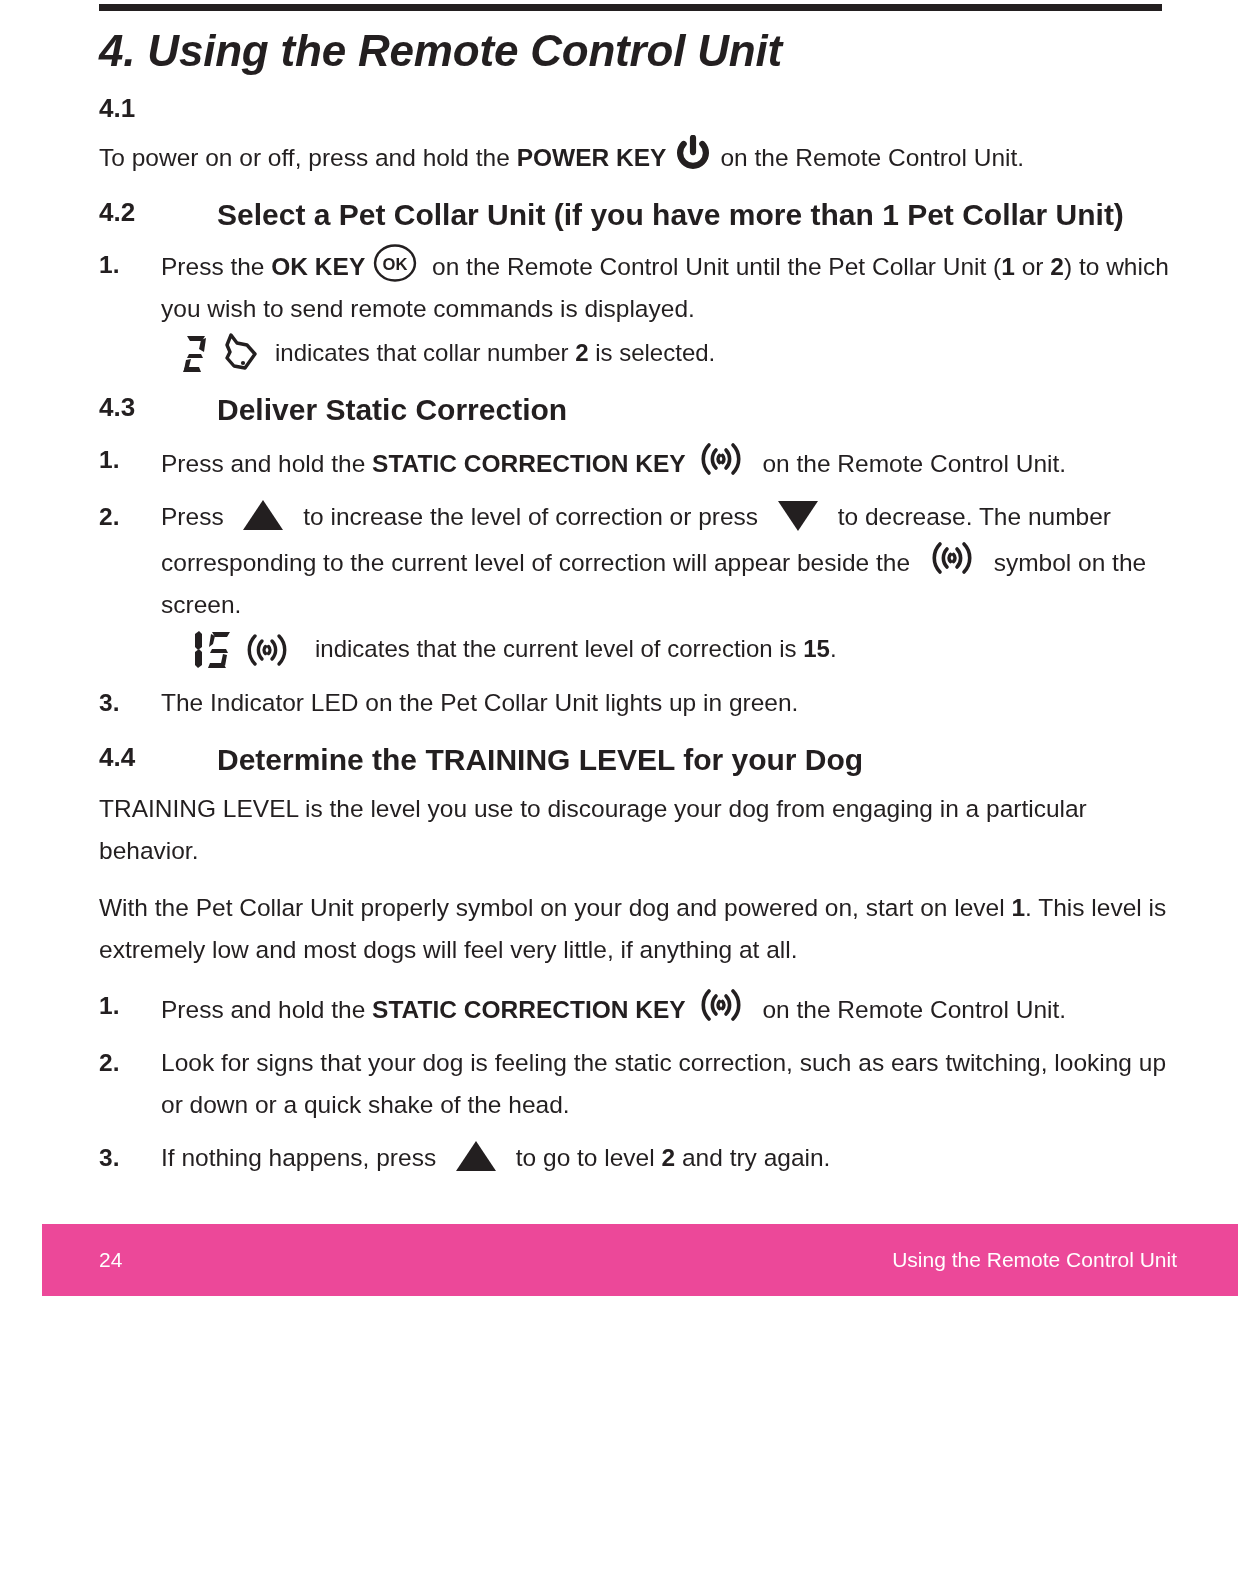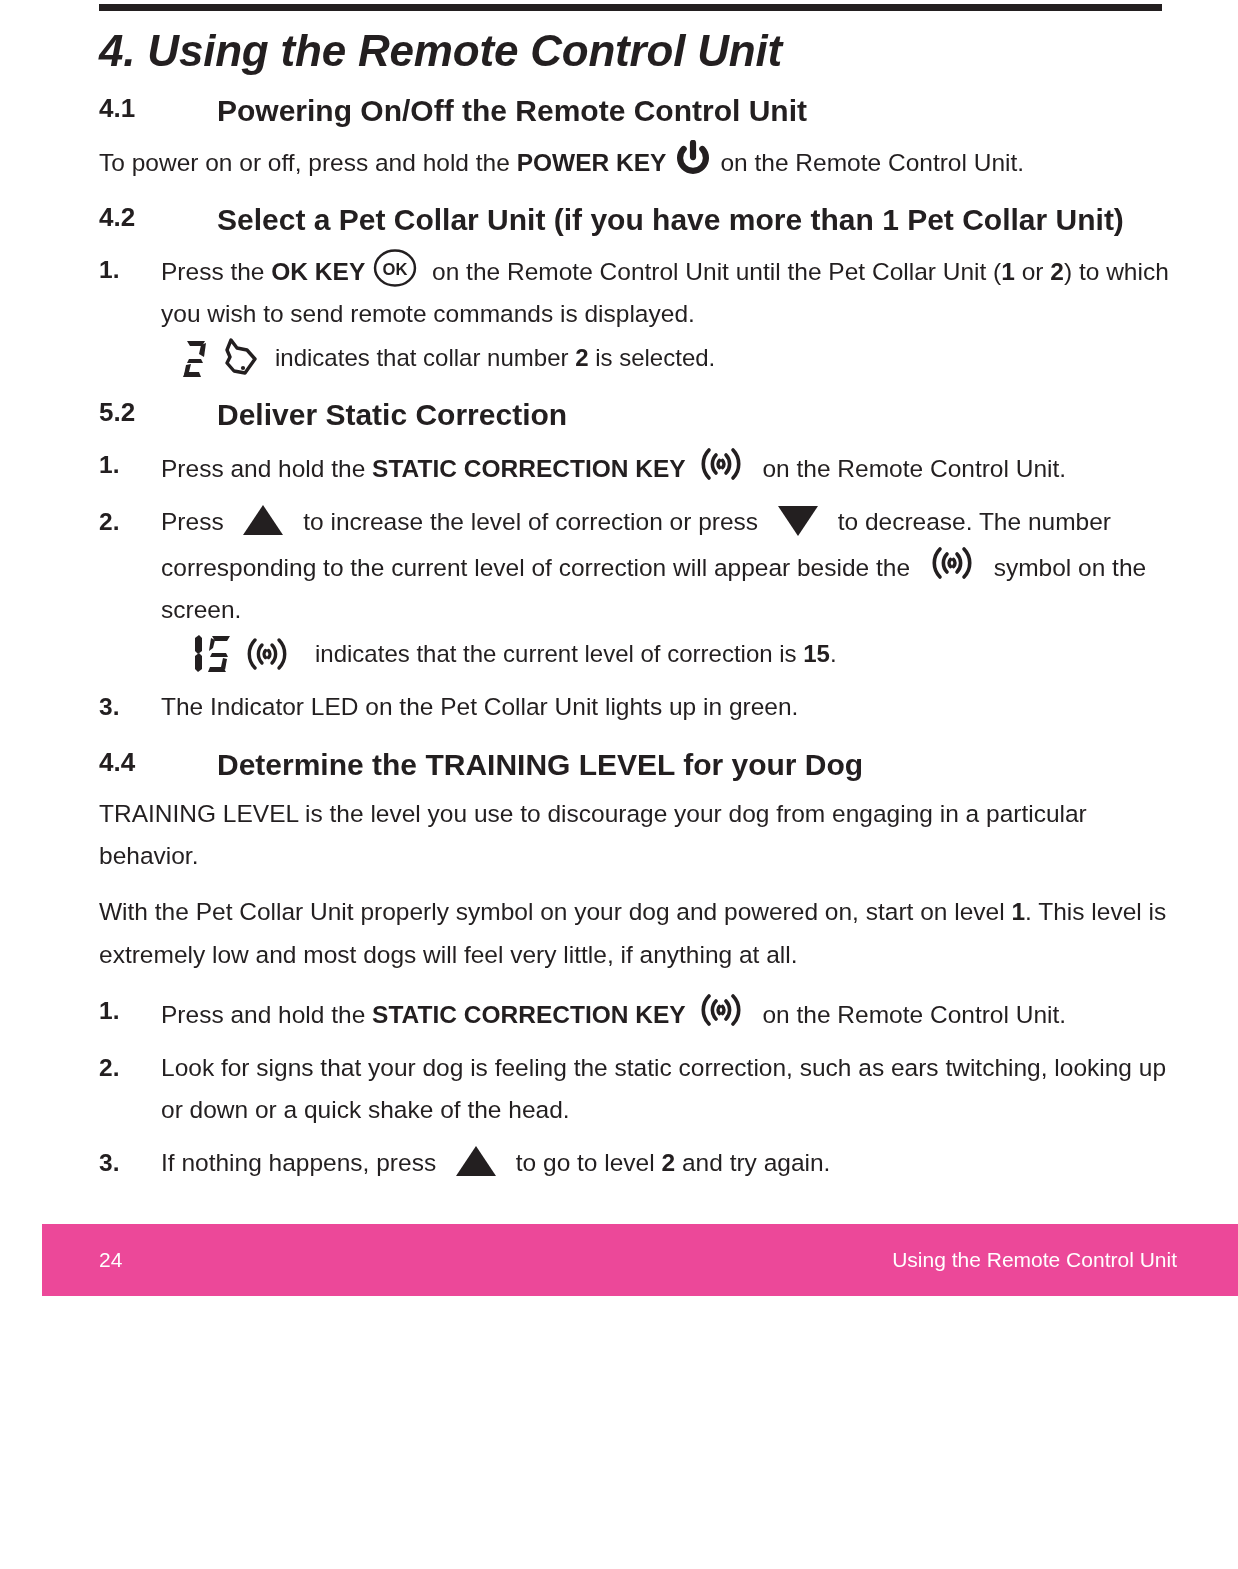--- a/index.html
+++ b/index.html
@@ -155,21 +155,20 @@
 <div class="page">
 
   <div class="top-rule"></div>
 
   <div class="content">
 
     <h1 class="chapter-title">4. Using the Remote Control Unit</h1>
 
     <div class="h2row">
       <span class="h2num">4.1</span>
-      <span class="h2text">Powering On/Off the Remote Control Unit</span>
     </div>
 
     <p class="body"><span>To power on or off, press and hold the </span><b>POWER KEY</b><span class="ico" style="margin:0 8px;"><svg width="38" height="38" viewBox="0 0 40 40">
             <path d="M20 3 L20 18" stroke="#231f20" stroke-width="6.5" stroke-linecap="round" fill="none"></path>
             <path d="M29.8 9.4 A13.6 13.6 0 1 1 10.2 9.4" stroke="#231f20" stroke-width="6.5" fill="none" stroke-linecap="round"></path>
           </svg></span><span>on the Remote Control Unit.</span></p>
 
     <div class="h2row">
       <span class="h2num">4.2</span>
       <span class="h2text">Select a Pet Collar Unit (if you have more than 1 Pet Collar Unit)</span>
@@ -200,21 +199,21 @@
               <circle cx="62" cy="31" r="2.1" fill="#231f20"></circle>
             </svg>
               </span>
             <span class="txt"><span>indicates that collar number </span><b>2</b><span> is selected.</span></span>
           </span>
         </span>
       </li>
     </ol>
 
     <div class="h2row">
-      <span class="h2num">5.2</span>
+      <span class="h2num">4.3</span>
       <span class="h2text">Deliver Static Correction</span>
     </div>
 
     <ol class="steps">
       <li>
         <span class="step-num">1.</span>
         <span class="step-body"><span>Press and hold the </span><b>STATIC CORRECTION KEY</b><span class="ico" style="margin:0 7px;"><svg width="56" height="40" viewBox="0 0 56 40">
                 <g fill="none" stroke="#231f20" stroke-width="3.6" stroke-linecap="round">
                   <path d="M16 6 A20 20 0 0 0 16 34"></path>
                   <path d="M23 11 A13 13 0 0 0 23 29"></path>

